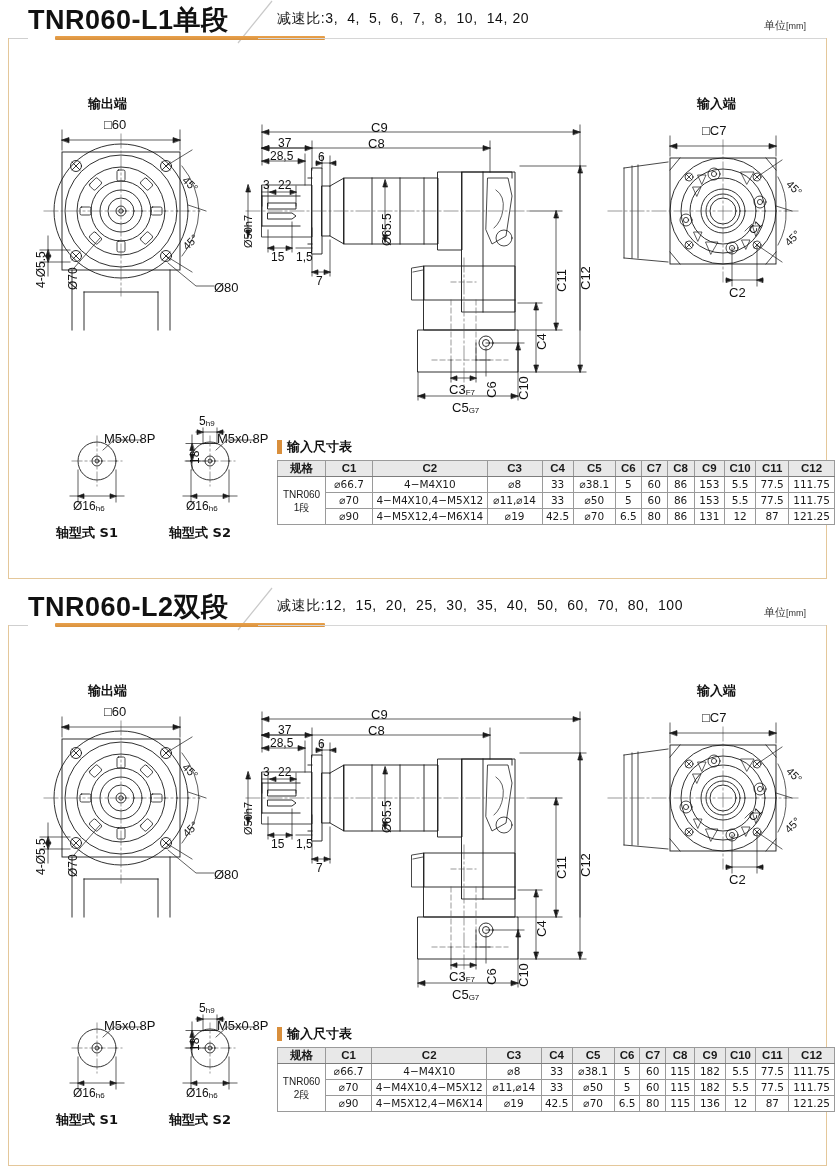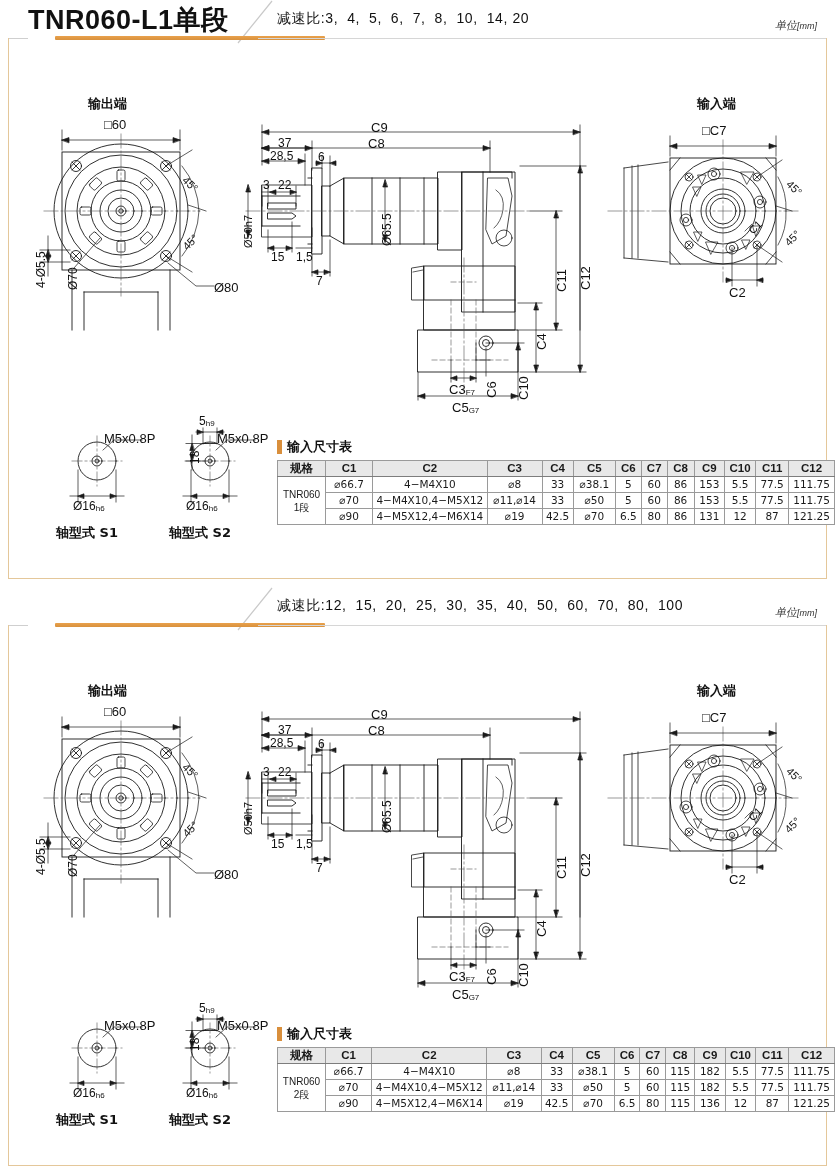--- a/index.html
+++ b/index.html
@@ -7,21 +7,21 @@
   .section{position:absolute;left:0;width:835px;}
   .sec1{top:0;height:587px;}
   .sec2{top:587px;height:587px;}
 
   
   .hdr{position:relative;height:42px;}
   .hdr-title{position:absolute;left:28px;top:2px;font-size:27px;font-weight:bold;letter-spacing:.5px;white-space:nowrap;color:#111;}
   .hdr-slash{position:absolute;left:236px;top:0;width:40px;height:44px;}
   .hdr-ratio{position:absolute;left:277px;top:9px;font-size:14px;line-height:19px;white-space:pre;letter-spacing:.6px;color:#111;}
   .hdr-ratio .l2{padding-left:44px;display:block;}
-  .hdr-unit{position:absolute;right:18px;top:18px;font-size:11px;color:#333;font-style:italic;}
+  .hdr-unit{position:absolute;right:29px;top:18px;font-size:11px;color:#333;}
   .hdr-unit .mm{font-size:9px;}
 
   
   .frame{position:absolute;left:8px;right:8px;top:38px;bottom:8px;border:1px solid #e4c79a;border-top:none;background:transparent;}
   .frame-top-left{position:absolute;left:8px;top:38px;width:20px;height:1px;background:#cfcfcf;}
   .accent{position:absolute;left:55px;top:36px;width:270px;height:4px;background:linear-gradient(180deg,#e9a14c,#d8913d);border-radius:1px;}
   .frame-top-right{position:absolute;left:258px;right:8px;top:38px;height:1px;background:#d6d6d6;}
 
   
   .canvas{position:absolute;left:0;top:0;width:835px;height:549px;}
@@ -517,20 +517,21 @@
           </tbody>
       </table>
     </div>
 
   </div>
 </div>
 
 <div class="section sec2">
 
   <div class="hdr">
+    <div class="hdr-title">TNR060-L2双段</div>
     <svg class="hdr-slash" viewBox="0 0 40 44">
       <path d="M2 43 L36 1" stroke="#c9c9c9" stroke-width="1.2" fill="none"></path>
     </svg>
     <div class="hdr-ratio"><span>减速比:</span><span>12,  15,  20,  25,  30,  35,  40,  50,  60,  70,  80,  100</span></div>
     <div class="hdr-unit"><span>单位</span><span class="mm">[mm]</span></div>
   </div>
 
   <div class="frame-top-left"></div>
   <div class="accent"></div>
   <div class="frame-top-right"></div>

